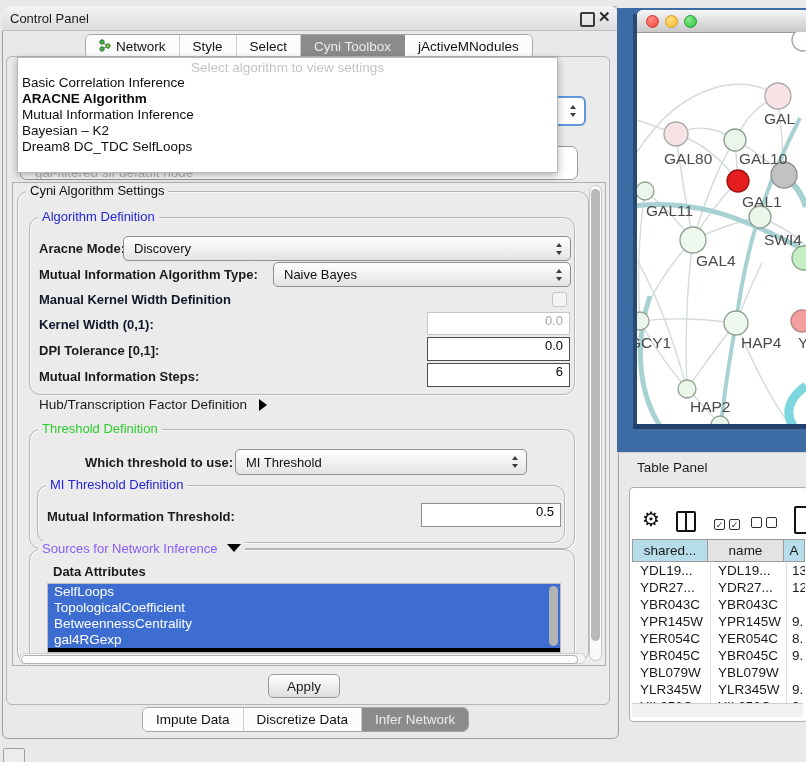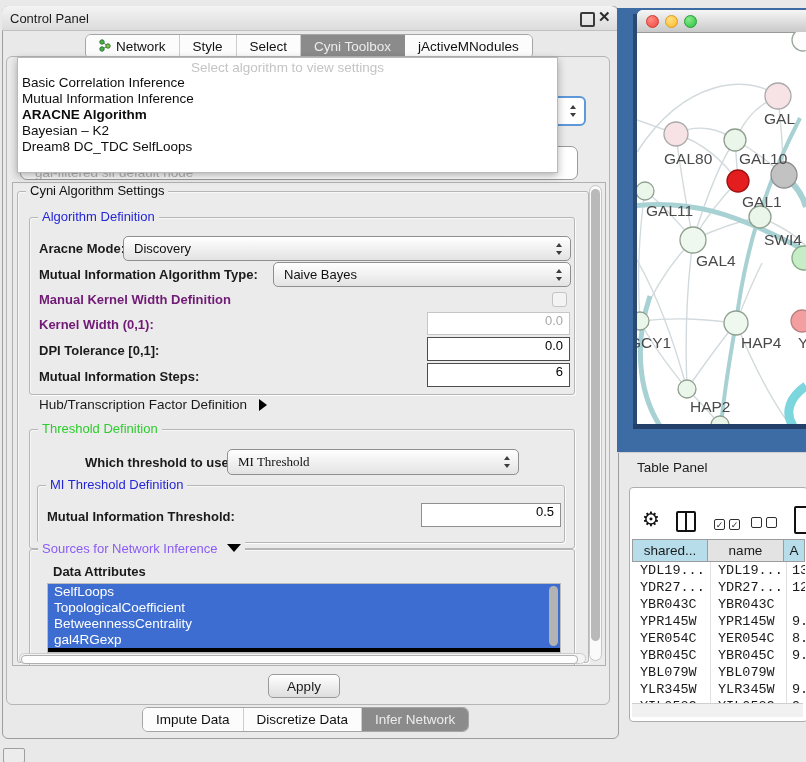--- a/index.html
+++ b/index.html
@@ -33,25 +33,25 @@
                    border:2px solid #5f98d8;border-radius:6px;z-index:5;box-sizing:border-box;}
   
   .popup{left:17px;top:57px;width:541px;height:116px;background:#ffffff;
          border:1px solid #b9b9b9;box-shadow:0 3px 8px rgba(0,0,0,.3);z-index:50;padding-top:2px;box-sizing:border-box;}
   .popup-ghost{text-align:center;color:#c4c4c4;font-size:13.5px;height:15px;line-height:15px;}
   .popup-item{height:16px;line-height:16px;padding-left:4px;font-size:13.5px;color:#0d0d0d;}
   .popup-item.bold{font-weight:bold;}
   
   .scrollpane{left:12px;top:182px;width:592px;height:482px;border:1px solid #b0b0b0;
               background:#ebebeb;overflow:hidden;}
-  .group{position:absolute;border:1px solid #b6b6b6;border-radius:3px;
+  .group{position:absolute;border:1px solid #b6b6b6;border-radius:11px;
          box-shadow:1px 1px 0 rgba(255,255,255,.8), inset 1px 1px 0 rgba(255,255,255,.6);}
   .gtitle{position:absolute;top:-9px;left:8px;background:#ebebeb;padding:0 4px;font-size:13px;white-space:nowrap;}
   .lbl{position:absolute;font-size:13px;font-weight:bold;white-space:nowrap;}
-  .lbl.dis{color:#701a75;}
+  .lbl.dis{color:#0f172a;}
   .combo{position:absolute;background:linear-gradient(#ffffff,#e3e3e3);border:1px solid #8f8f8f;
          border-radius:5px;font-size:13px;color:#111;display:flex;align-items:center;
          padding-left:10px;box-sizing:border-box;}
   .spin{position:absolute;right:7px;top:50%;transform:translateY(-50%);width:7px;height:12px;}
   .spin:before,.spin:after{content:"";position:absolute;left:0;border-left:3.5px solid transparent;
         border-right:3.5px solid transparent;}
   .spin:before{top:0;border-bottom:4.5px solid #3c3c3c;}
   .spin:after{bottom:0;border-top:4.5px solid #3c3c3c;}
   .tfield{position:absolute;background:#fff;font-size:13px;text-align:right;
           padding:0 6px;box-sizing:border-box;display:flex;justify-content:flex-end;}
@@ -150,22 +150,22 @@
   <span>gal-filtered sif default node</span>
 </div>
 <div class="abs frag-combo-blue">
   <span class="spin"></span>
 </div>
 
 <div class="abs popup">
   <div class="popup-ghost">Select algorithm to view settings</div>
   <div>
       <div class="popup-item">Basic Correlation Inference</div>
+      <div class="popup-item bold">ARACNE Algorithm</div>
       <div class="popup-item">Mutual Information Inference</div>
-      <div class="popup-item bold">ARACNE Algorithm</div>
       <div class="popup-item">Bayesian – K2</div>
       <div class="popup-item">Dream8 DC_TDC SelfLoops</div>
     </div>
 </div>
 
 <div class="abs scrollpane">
 
   <div class="group" style="left:4px;top:8px;width:570px;height:470px;">
     <span class="gtitle" style="color:#111;">Cyni Algorithm Settings</span>
   </div>
@@ -200,21 +200,21 @@
 
   <span style="position:absolute;left:26px;top:214px;font-size:13.5px;">
     <span>Hub/Transcription Factor Definition</span>
     <span class="tri-right" style="margin-left:8px;"></span>
   </span>
 
   <div class="group" style="left:16px;top:246px;width:544px;height:118px;">
     <span class="gtitle" style="color:#2ecc2e;">Threshold Definition</span>
   </div>
   <span class="lbl" style="left:72px;top:272px;">Which threshold to use:</span>
-  <div class="combo" style="left:214px;top:266px;width:292px;height:26px;font-family:Liberation Serif, serif;">
+  <div class="combo" style="left:222px;top:266px;width:292px;height:26px;">
     <span>MI Threshold</span>
     <span class="spin"></span>
   </div>
   <div class="group" style="left:24px;top:302px;width:526px;height:56px;">
     <span class="gtitle" style="color:#2525d8;">MI Threshold Definition</span>
   </div>
   <span class="lbl" style="left:34px;top:326px;">Mutual Information Threshold:</span>
   <div class="tfield en" style="left:408px;top:320px;width:140px;height:24px;border-color:#8f8f8f;">
     <span>0.5</span>
   </div>
@@ -332,21 +332,21 @@
   <div class="tc gear" style="left:12px;top:21px;">⚙</div>
   <div class="tc colicon" style="left:46px;top:23px;"></div>
   <div class="tc" style="left:84px;top:28px;"><span class="cb">✓</span><span class="cb">✓</span></div>
   <div class="tc" style="left:121px;top:28px;"><span class="cb"></span><span class="cb"></span></div>
   <div class="tc pageicon" style="left:164px;top:18px;"></div>
   <div class="tc th-row" style="left:2px;top:51px;width:200px;">
       <div class="th" style="width: 76px; background: rgb(183, 220, 234);">shared...</div>
       <div class="th" style="width: 76px; background: rgb(227, 227, 227);">name</div>
       <div class="th" style="width: 21px; background: rgb(183, 220, 234);">A</div>
     </div>
-  <div class="tc" style="left:2px;top:74px;width:173px;height:141px;overflow:hidden;font-family:Liberation Mono, monospace;">
+  <div class="tc" style="left:2px;top:74px;width:173px;height:141px;overflow:hidden;">
     <div class="grid-v" style="left:78px;top:0;height:141px;"></div>
     <div class="grid-v" style="left:154px;top:0;height:141px;"></div>
     <div>
         <div class="tbl-row" style="top: 0px;">
           <div class="tbl-cell" style="left: 8px; width: 70px;">YDL19...</div>
           <div class="tbl-cell" style="left: 86px; width: 70px;">YDL19...</div>
           <div class="tbl-cell" style="left: 160px; width: 14px;">13</div>
         </div>
         <div class="tbl-row" style="top: 17px;">
           <div class="tbl-cell" style="left: 8px; width: 70px;">YDR27...</div>

